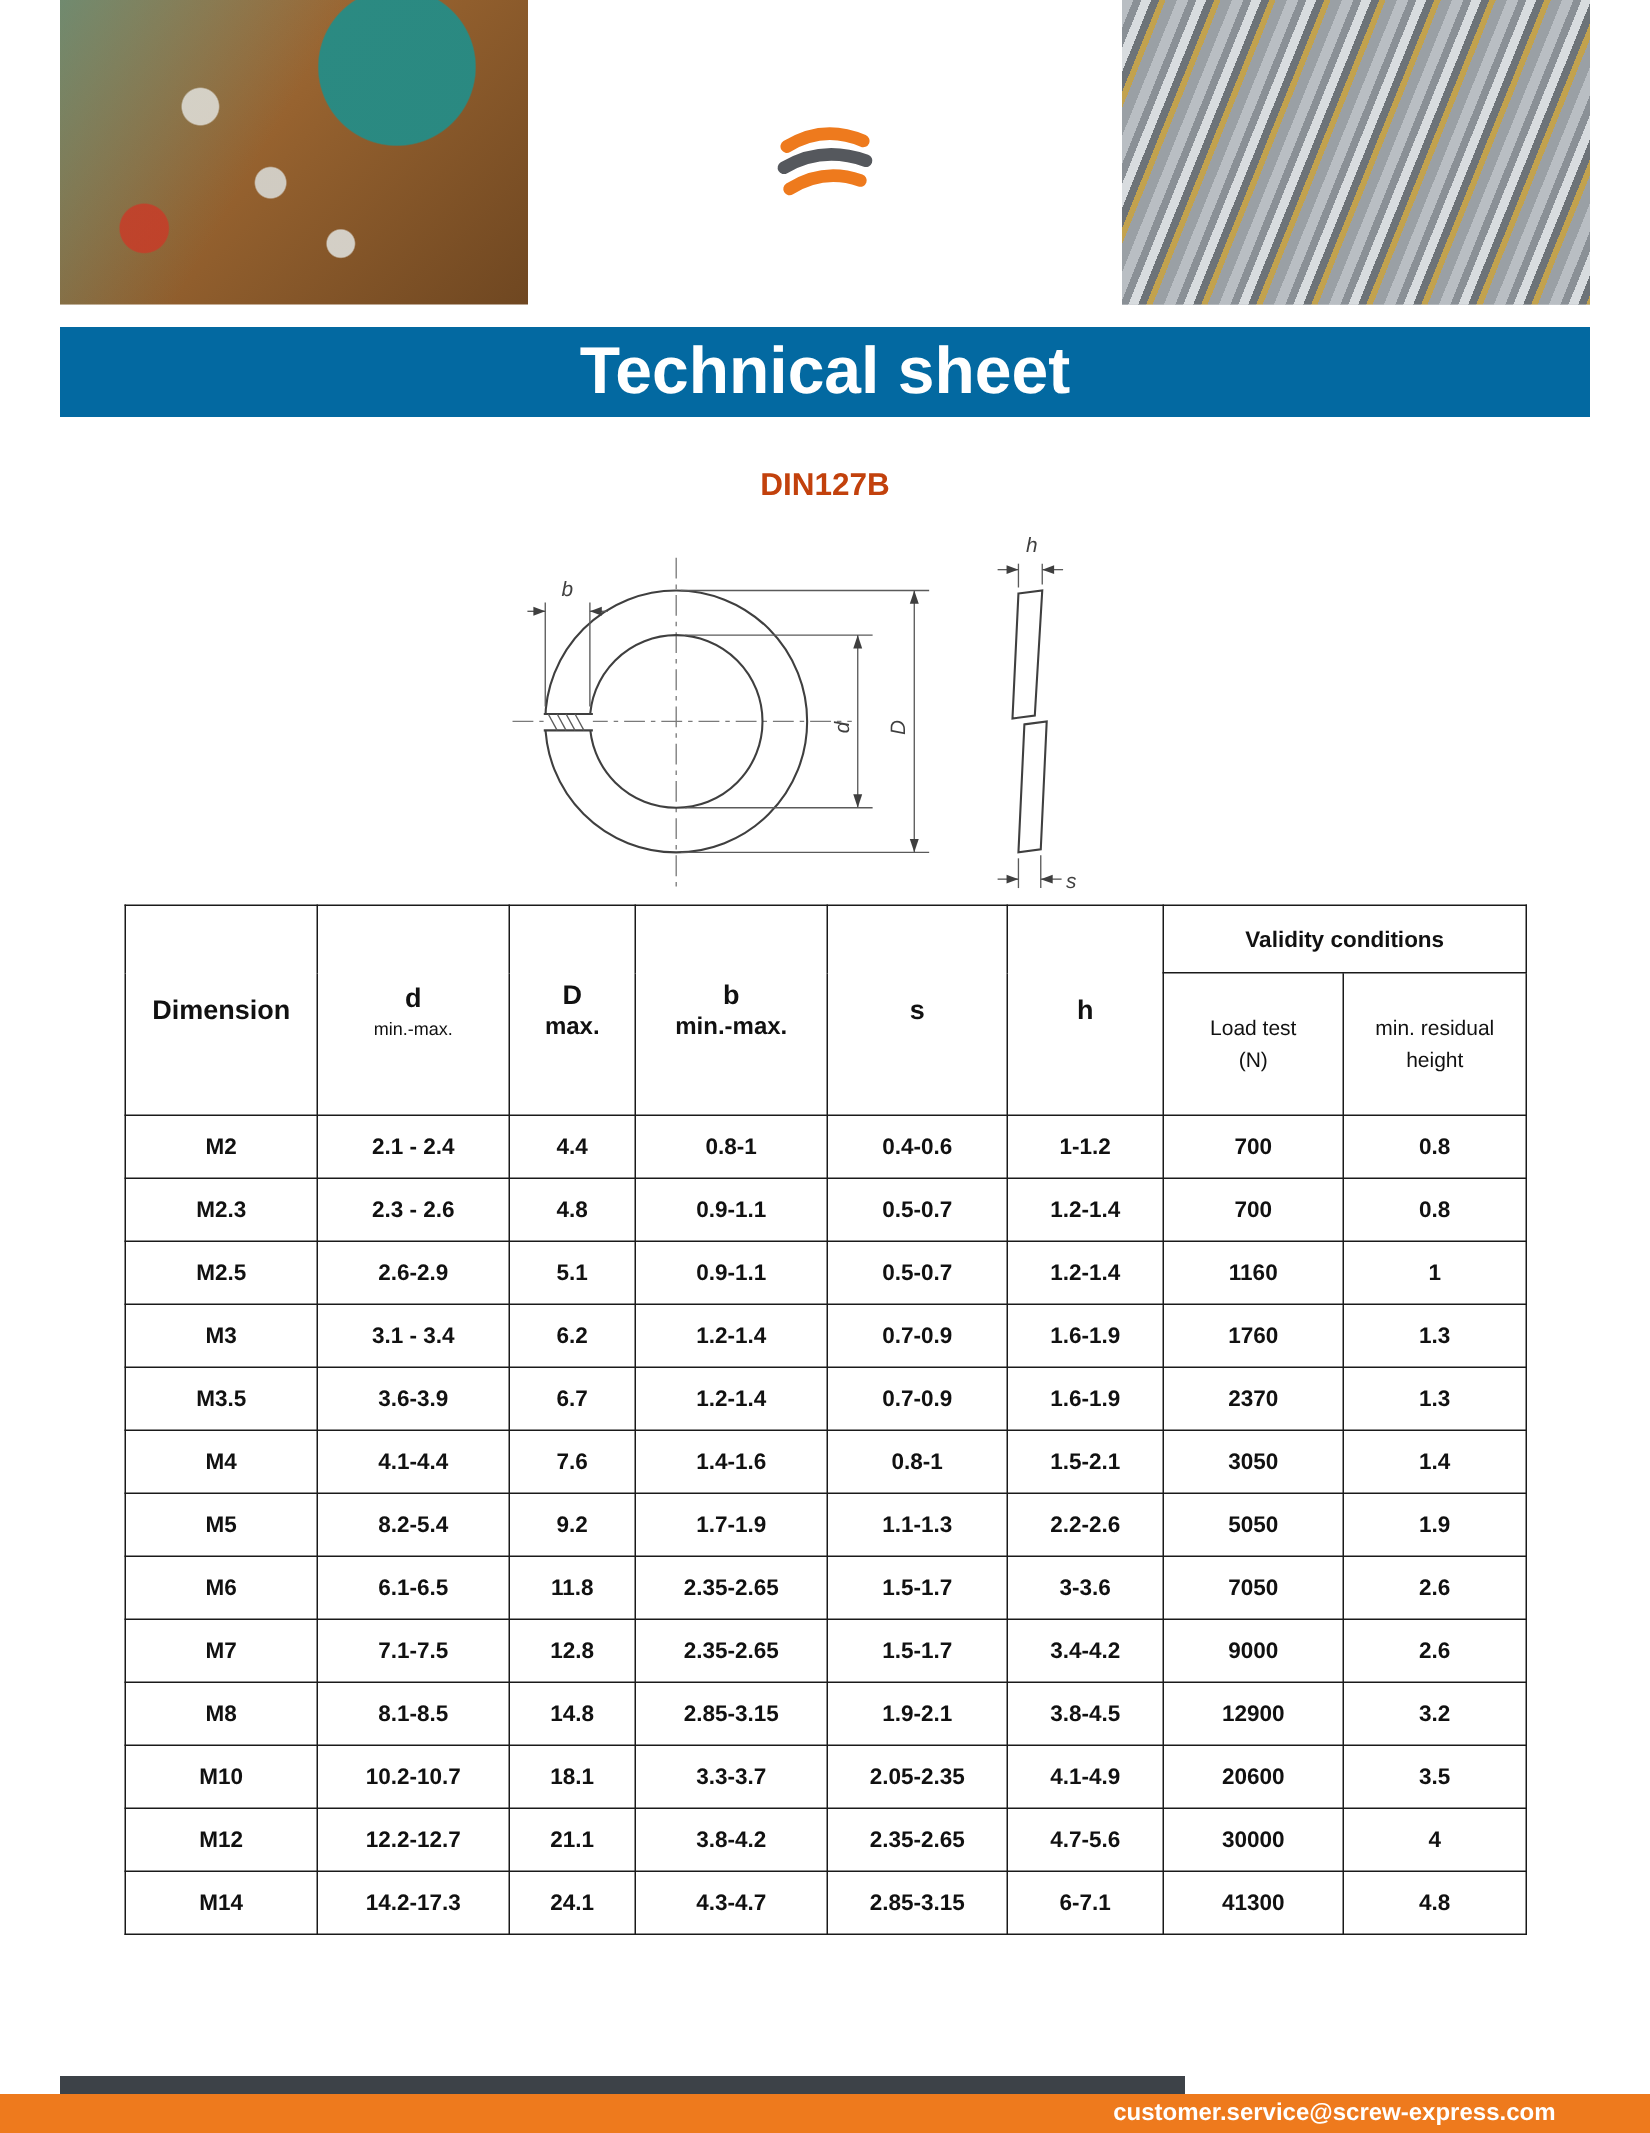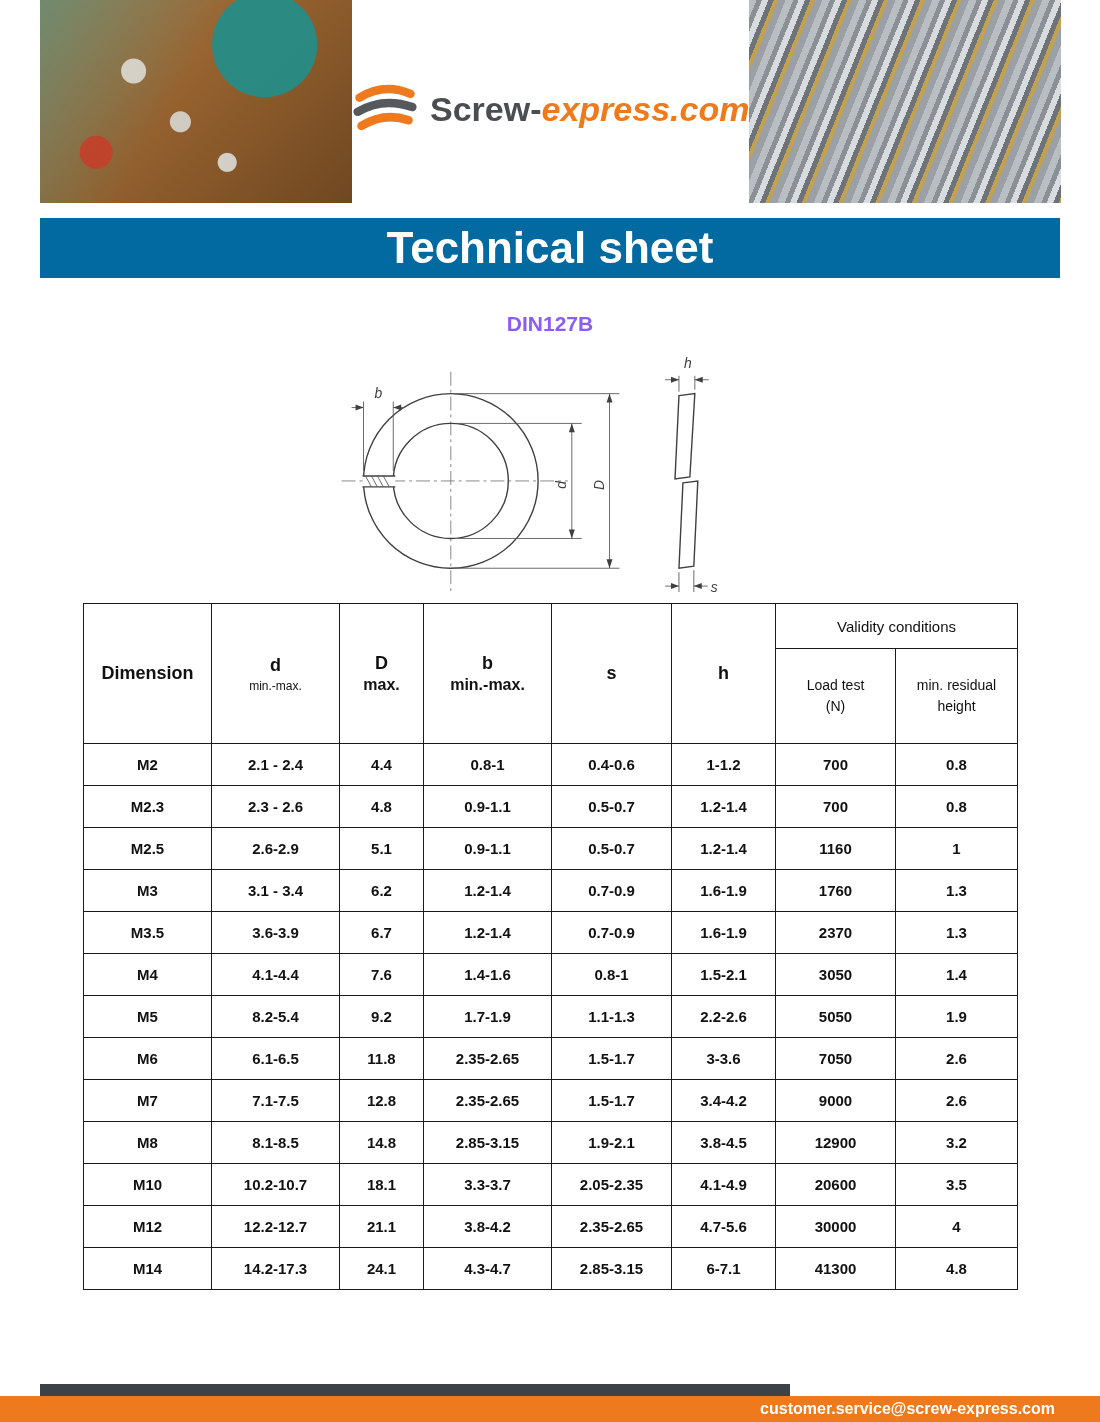--- a/index.html
+++ b/index.html
@@ -54,21 +54,21 @@
     background:#0369a1;
     display:flex; align-items:center; justify-content:center;
   }
   .banner h1 {
     color:#ffffff; font-size:44px; font-weight:bold; letter-spacing:0;
   }
 
   
   .din-title {
     position:absolute; top:312px; left:0; width:100%;
-    text-align:center; color:#8b5cf6; font-size:21px; font-weight:bold;
+    text-align:center; color:#c2410c; font-size:21px; font-weight:bold;
   }
 
   
   .drawing-wrap {
     position:absolute; top:350px; left:0; width:100%;
     display:flex; justify-content:center;
   }
   .drawing-wrap svg { width:460px; height:248px; }
   .drw { stroke:#3f3f3f; stroke-width:1.4; fill:none; }
   .thin { stroke:#5a5a5a; stroke-width:0.9; fill:none; }
@@ -80,56 +80,55 @@
   .table-wrap { position:absolute; top:603px; left:83px; width:934px; }
   table.spec {
     width:100%; border-collapse:collapse; table-layout:fixed;
     font-family:"Liberation Sans","DejaVu Sans",sans-serif;
   }
   table.spec th, table.spec td {
     border:1px solid #1a1a1a; text-align:center; vertical-align:middle;
     padding:2px 4px;
   }
   th.h-main { font-size:18px; font-weight:bold; color:#111; }
-  th.h-validity { font-size:15px; font-weight:normal; height:45px; color:#111; }
+  th.h-validity { font-size:15px; font-weight:bold; height:45px; color:#111; }
   th.h-sub { font-size:14px; font-weight:normal; color:#111; line-height:1.5; }
   .sub-small { display:block; font-size:12px; font-weight:normal; margin-top:3px; }
   .sub-bold { display:block; font-size:16px; font-weight:bold; margin-top:2px; }
   table.spec thead tr.row2 th { height:95px; }
   table.spec tbody td { height:42px; font-size:15px; font-weight:bold; color:#111; }
 
   
   .footer-dark {
     position:absolute; left:40px; bottom:24px; width:750px; height:14px;
     background:#3d4248;
   }
   .footer-orange {
     position:absolute; left:0; bottom:0; width:100%; height:26px;
     background:#ee7a1d;
     display:flex; align-items:center; justify-content:flex-end;
-    padding-right:45px;
+    padding-right:63px;
   }
   .footer-orange a {
     color:#ffffff; font-weight:bold; font-size:16px; text-decoration:none;
   }
 </style>
 </head>
 <body>
 
 <div class="page">
 
   <div class="header">
     <div class="photo photo-left"></div>
     <div class="logo-area">
       <svg class="logo-mark" viewBox="0 0 70 60">
         <path d="M 8 18 Q 34 2 62 14" stroke="#ee7a1d" stroke-width="9" fill="none" stroke-linecap="round"></path>
         <path d="M 6 33 Q 33 17 64 28" stroke="#55585d" stroke-width="9" fill="none" stroke-linecap="round"></path>
         <path d="M 10 48 Q 34 33 60 42" stroke="#ee7a1d" stroke-width="9" fill="none" stroke-linecap="round"></path>
       </svg>
-      <div class="logo-text"><span class="p1">Screw-</span><span class="p2">express.com</span></div>
     </div>
     <div class="photo photo-right"></div>
   </div>
 
   <div class="banner">
     <h1>Technical sheet</h1>
   </div>
 
   <div class="din-title">DIN127B</div>
 

